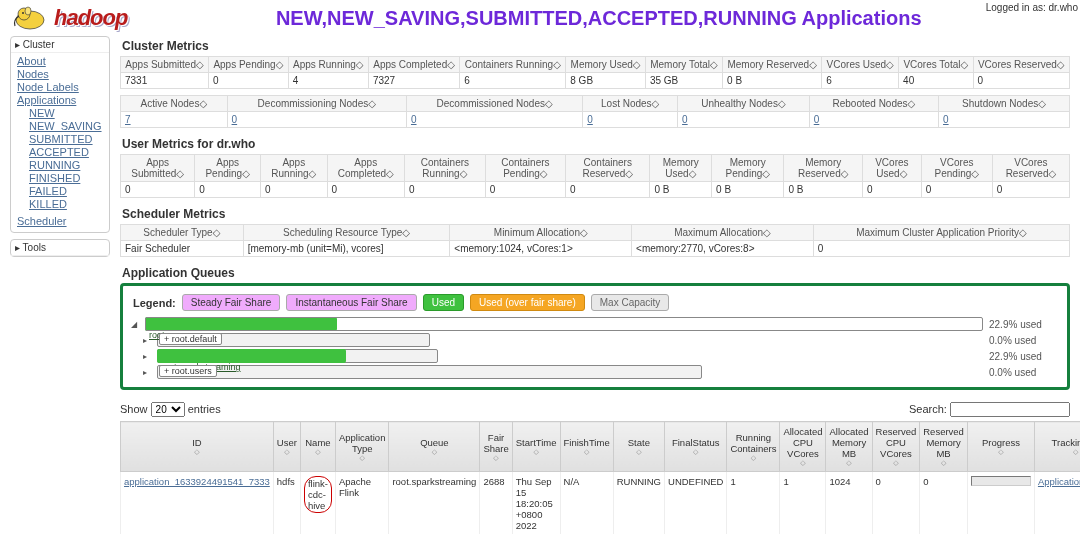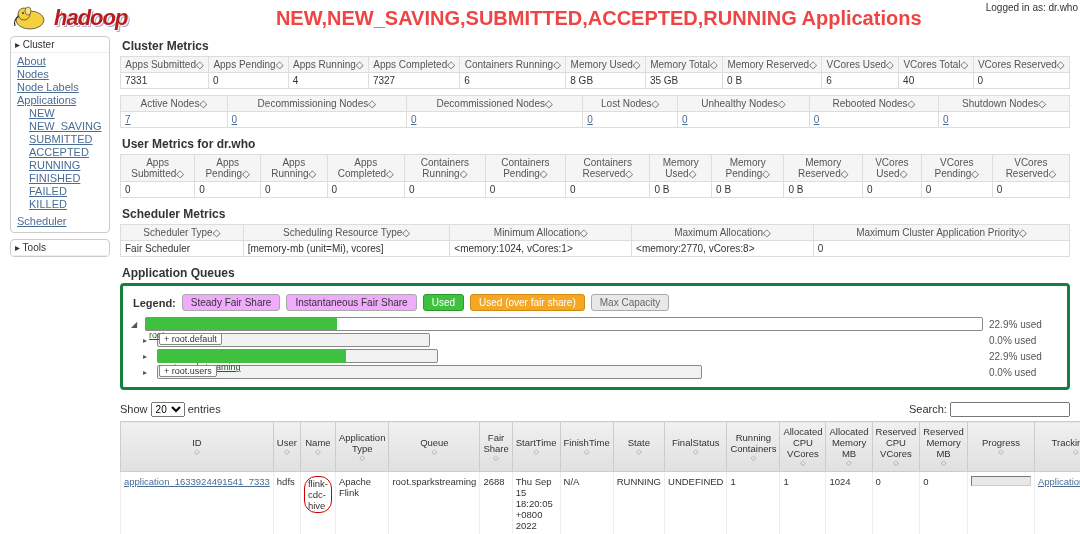--- a/index.html
+++ b/index.html
@@ -3,21 +3,21 @@
 <meta charset="utf-8">
 <style>
 * { box-sizing: border-box; margin: 0; padding: 0; }
 body { font-family: Arial, Helvetica, sans-serif; font-size: 11px; color: #333; background: #fff; }
 a { color: #4a6d96; text-decoration: underline; cursor: pointer; }
 
 .header { display: flex; align-items: center; padding: 4px 10px; position: relative; }
 .logo { display: flex; align-items: center; gap: 4px; }
 .logo svg { width: 40px; height: 28px; }
 .logo-text { font-family: "Arial Black", sans-serif; font-size: 22px; font-weight: 900; font-style: italic; color: #b91c1c; text-shadow: 1px 1px 0 #fff, 2px 2px 0 #aac; letter-spacing: -1px; }
-.page-title { flex: 1; text-align: center; font-size: 20px; font-weight: bold; color: #ef4444; }
+.page-title { flex: 1; text-align: center; font-size: 20px; font-weight: bold; color: #6d28d9; }
 .login-info { position: absolute; top: 2px; right: 2px; font-size: 10px; }
 
 .layout { display: flex; align-items: flex-start; padding: 0 10px; gap: 10px; }
 
 .sidebar { width: 100px; flex-shrink: 0; }
 .side-block { border: 1px solid #ccc; border-radius: 4px; margin-bottom: 6px; }
 .side-block .hdr { font-size: 10px; padding: 2px 4px; border-bottom: 1px solid #eee; }
 .side-block .body { padding: 2px 6px 4px 6px; }
 .side-block .body div { line-height: 13px; }
 .indent { padding-left: 12px; }

